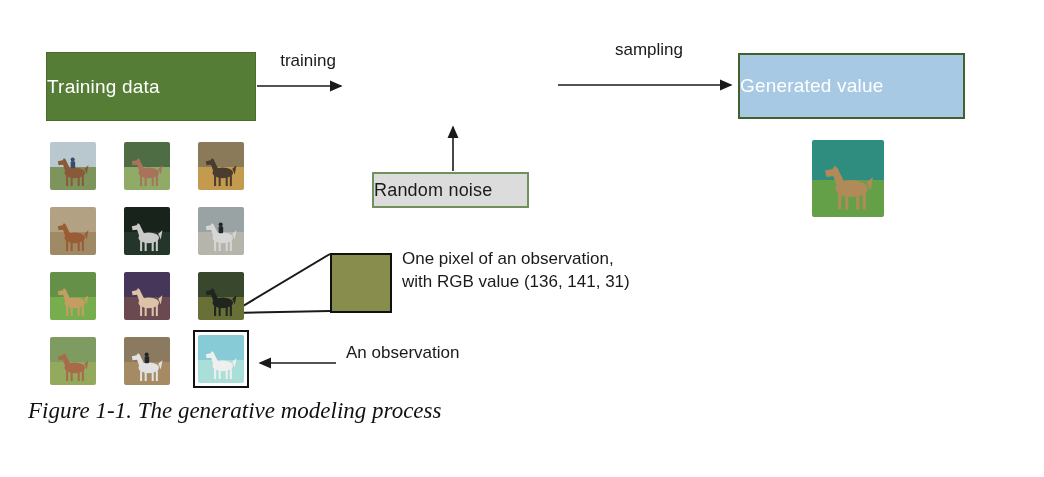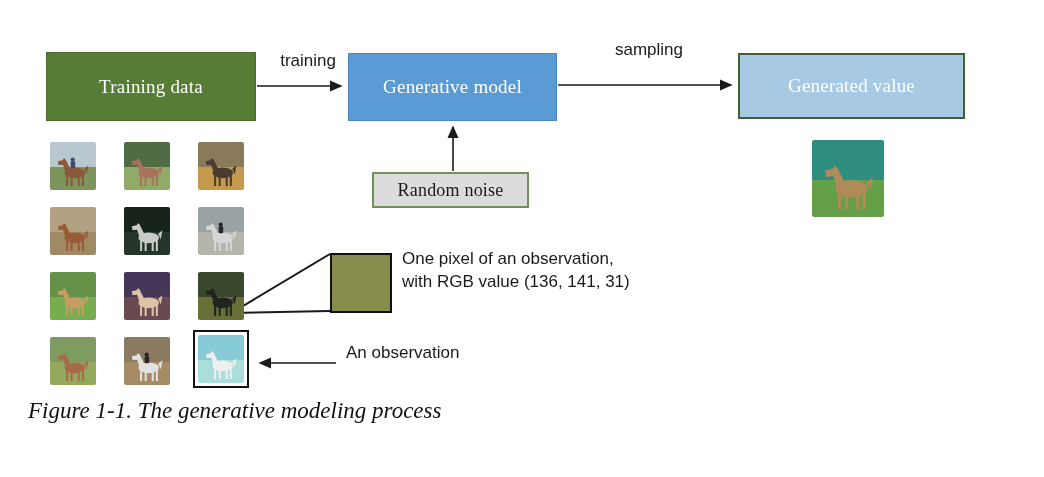--- a/index.html
+++ b/index.html
@@ -1,20 +1,20 @@
 <!DOCTYPE html>
 <html style="--training-box-bg: #567d35; --training-box-border: #4a6b2c; --generative-box-bg: #5b9bd5; --generative-box-border: #4d86bf; --generated-box-bg: #a7c9e4; --generated-box-border: #41622f; --noise-box-bg: #dcdcdc; --noise-box-border: #70925a; --pixel-swatch: #888d4e; --arrow: #1a1a1a; --box-text-light: #ffffff; --box-text-dark: #1a1a1a;"><head>
 <meta charset="utf-8">
 <style>
   html,body{margin:0;padding:0;background:#fff;}
   #stage{position:relative;width:1044px;height:477px;background:#ffffff;
          font-family:"Liberation Sans",sans-serif;overflow:hidden;}
 
-  .box{position:absolute;display:flex;align-items:center;justify-content:center;
-       font-size:19px;letter-spacing:.2px;box-sizing:border-box;font-family:Liberation Serif, serif;}
+  .box{position:absolute;display:flex;align-items:center;justify-content:flex-start;
+       font-size:19px;letter-spacing:.2px;box-sizing:border-box;}
   #training-box{left:46px;top:52px;width:210px;height:69px;
        background:var(--training-box-bg);border:1px solid var(--training-box-border);
        color:var(--box-text-light);}
   #generative-box{left:348px;top:53px;width:209px;height:68px;
        background:var(--generative-box-bg);border:1px solid var(--generative-box-border);
        color:var(--box-text-light);}
   #generated-box{left:738px;top:53px;width:227px;height:66px;
        background:var(--generated-box-bg);border:2px solid var(--generated-box-border);
        color:var(--box-text-light);}
   #noise-box{left:372px;top:172px;width:157px;height:36px;
@@ -48,23 +48,20 @@
        font-family:"Liberation Serif",serif;font-style:italic;font-size:23px;
        color:#111;}
 </style>
 </head>
 <body>
 
 <div id="stage">
 
   <div class="box" id="training-box">
     <span>Training data</span>
-  </div>
-  <div class="box" id="generative-box">
-    <span>Generative model</span>
   </div>
   <div class="box" id="generated-box">
     <span>Generated value</span>
   </div>
   <div class="box" id="noise-box">
     <span>Random noise</span>
   </div>
 
   <div class="arrow-label" id="training-label">training</div>
   <div class="arrow-label" id="sampling-label">sampling</div>

